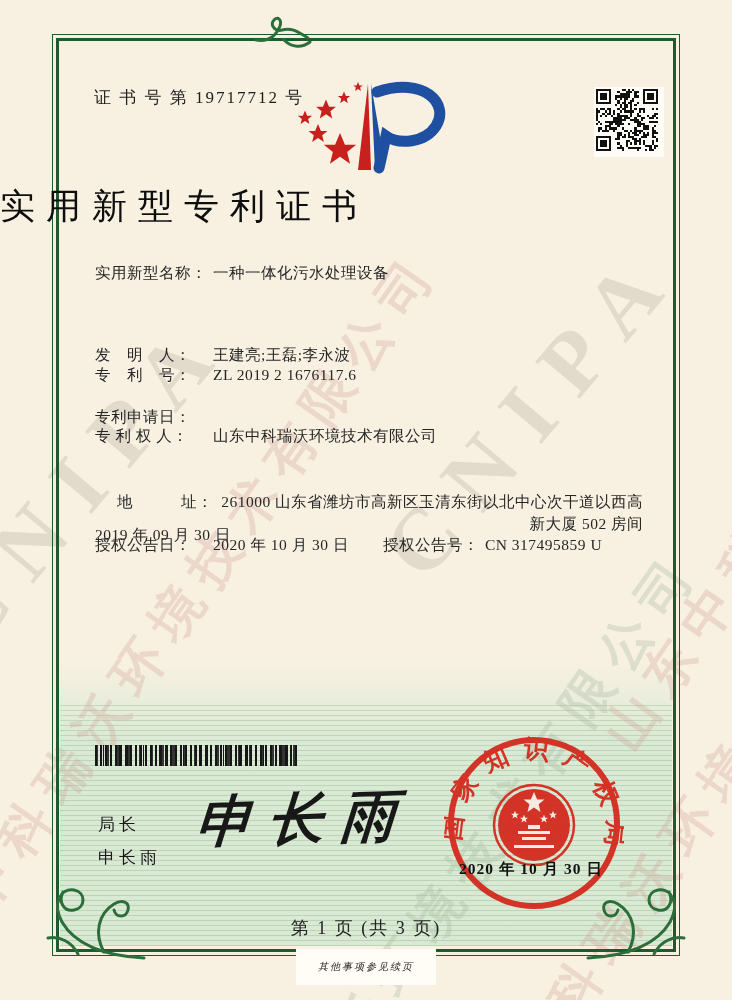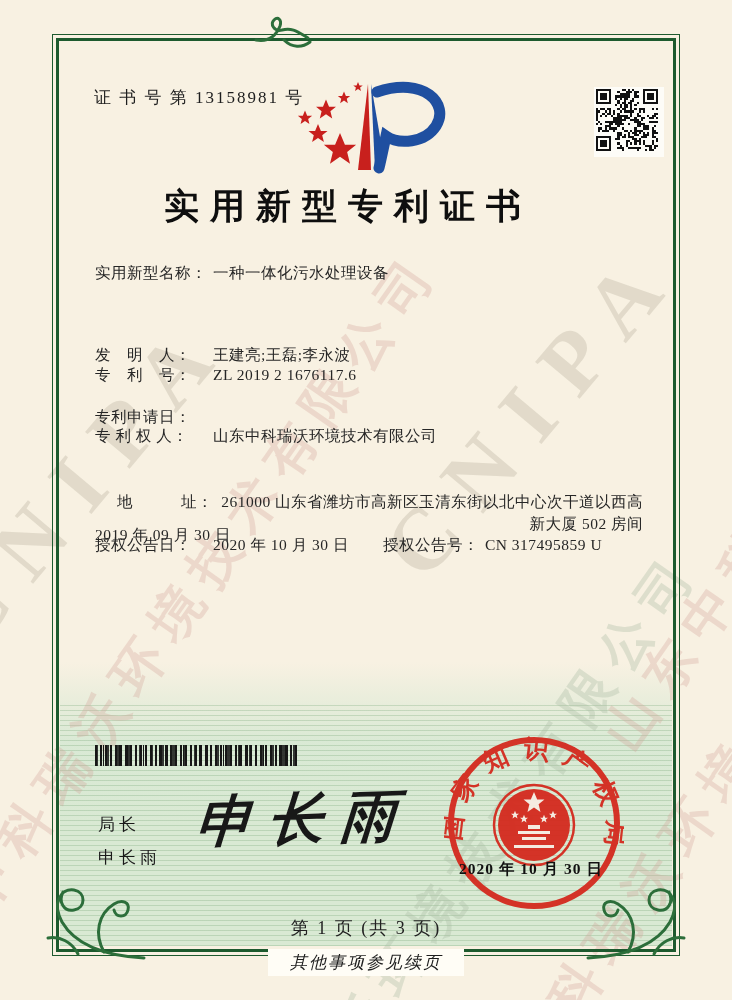--- a/index.html
+++ b/index.html
@@ -23,22 +23,22 @@
     background:repeating-linear-gradient(180deg, rgba(110,160,110,.28) 0 1px, rgba(110,160,110,0) 1px 5px);}
   
   .frame{position:absolute; left:56px; top:38px; width:614px; height:908px; z-index:2;
     border:3px solid #1d5a2e; outline:1px solid #1d5a2e; outline-offset:3px; pointer-events:none;}
   .flourish{position:absolute; z-index:3; pointer-events:none;}
   .flourish svg path{stroke:#2c6e3a; fill:none; stroke-width:3; stroke-linecap:round;}
   
   .cert-no{position:absolute; left:94px; top:86px; z-index:4; font-size:17px; letter-spacing:2px; color:#1e1e1e;}
   .logo{position:absolute; left:282px; top:80px; width:172px; height:94px; z-index:4;}
   .qr{position:absolute; left:594px; top:87px; width:66px; height:66px; z-index:4; background:#fdfcf7; padding:2px;}
-  .title{position:absolute; left:0; top:183px; width:696px; z-index:4; text-align:center;
-    font-size:35px; font-weight:bold; letter-spacing:11px; color:#0e0e0e;}
+  .title{position:absolute; left:0; top:183px; width:696px; z-index:4; text-align:left;
+    font-size:35px; font-weight:normal; letter-spacing:11px; color:#0e0e0e;}
   
   .row{position:absolute; left:95px; z-index:4; width:548px; display:flex; font-size:15.5px; color:#262626; letter-spacing:.5px; line-height:1.45;}
   .row .lab{flex:0 0 118px; white-space:nowrap;}
   .row .val{flex:1;}
   .pair2{margin-left:34px; display:flex;}
   .pair2 .lab{flex:0 0 auto; margin-right:6px;}
   
   .law{position:absolute; left:95px; top:568px; width:546px; z-index:4;
     font-size:15px; line-height:1.73; font-style:italic; text-align:justify; color:#1f1f1f;}
   .law p{margin:0; text-indent:2em;}
@@ -50,21 +50,21 @@
       repeating-linear-gradient(90deg,rgba(22,22,22,.85) 0 3px,transparent 3px 11px);}
   .director{position:absolute; left:98px; top:806px; z-index:4; font-size:17px; letter-spacing:6px; color:#1a1a1a;margin-top:7px;}
   .director div{margin-bottom:10px; letter-spacing:4px;}
   .sig{position:absolute; left:196px; top:782px; z-index:4; font-size:56px; font-weight:bold;
     font-style:italic; letter-spacing:16px; color:#181818; transform:rotate(-2deg) skewX(-6deg);}
   .seal{position:absolute; left:444px; top:733px; width:180px; height:180px; z-index:5; opacity:.95;}
   .seal-date{position:absolute; left:459px; top:859px; z-index:6; font-size:15.5px; font-weight:bold;
     letter-spacing:1px; color:#111;}
   .page-num{position:absolute; left:0; top:916px; width:732px; text-align:center; z-index:4; font-size:18px; color:#222; letter-spacing:2px;}
   .note-box{position:absolute; left:50%; top:949px; transform:translateX(-50%); z-index:6;
-    background:#fffdf6; padding:2px 22px; font-size:17px; font-style:italic; letter-spacing:2px; color:#1d1d1d;}
+    background:#fffdf6; padding:11px 22px; font-size:10px; font-style:italic; letter-spacing:2px; color:#1d1d1d;}
 </style>
 </head>
 <body>
 
 <div class="page">
 
   <div class="green-fade"></div>
   <div class="green-lines"></div>
 
   <div class="wm wm-cn wm-pink" style="left:-300px; top:600px; transform:rotate(-55deg);">山东中科瑞沃环境技术有限公司</div>
@@ -92,21 +92,21 @@
   <div class="flourish" style="left:584px; top:862px; width:110px; height:104px;">
     <svg width="110" height="104" viewBox="0 0 110 104" style="transform:scaleX(-1);">
       <path d="M106,96 C70,94 38,84 24,60 C14,42 22,26 36,28 C48,30 48,46 36,48 C26,50 20,40 25,30"></path>
       <path d="M66,90 C56,72 60,52 76,42 C84,37 92,40 90,48 C88,56 78,56 76,48"></path>
       <path d="M40,92 C34,80 22,74 10,76"></path>
     </svg>
   </div>
 
   <div class="cert-no">
     <span>证 书 号 第</span>
-    <span>13158981</span>
+    <span>19717712</span>
     <span>号</span>
   </div>
 
   <div class="logo">
     <svg width="172" height="94" viewBox="0 0 172 94">
       <g fill="#c8201d">
         <path transform="translate(58,70) scale(1.7)" d="M0,-10 L2.9,-3.1 L9.5,-3.1 L4.2,1.2 L5.9,8.1 L0,4 L-5.9,8.1 L-4.2,1.2 L-9.5,-3.1 L-2.9,-3.1 Z"></path>
         <path transform="translate(36,54) scale(1.0)" d="M0,-10 L2.9,-3.1 L9.5,-3.1 L4.2,1.2 L5.9,8.1 L0,4 L-5.9,8.1 L-4.2,1.2 L-9.5,-3.1 L-2.9,-3.1 Z"></path>
         <path transform="translate(23,38) scale(0.75)" d="M0,-10 L2.9,-3.1 L9.5,-3.1 L4.2,1.2 L5.9,8.1 L0,4 L-5.9,8.1 L-4.2,1.2 L-9.5,-3.1 L-2.9,-3.1 Z"></path>
         <path transform="translate(44,30) scale(1.05)" d="M0,-10 L2.9,-3.1 L9.5,-3.1 L4.2,1.2 L5.9,8.1 L0,4 L-5.9,8.1 L-4.2,1.2 L-9.5,-3.1 L-2.9,-3.1 Z"></path>

